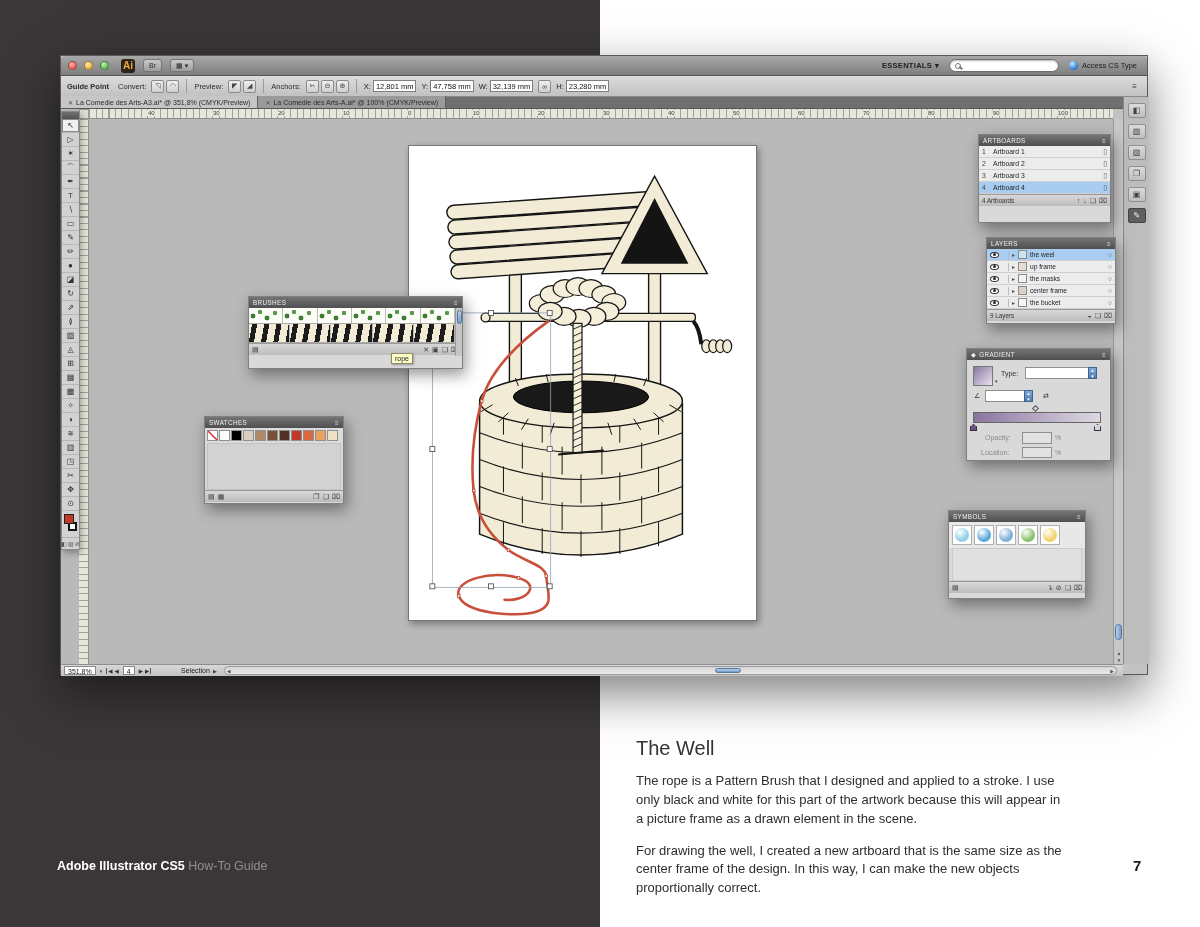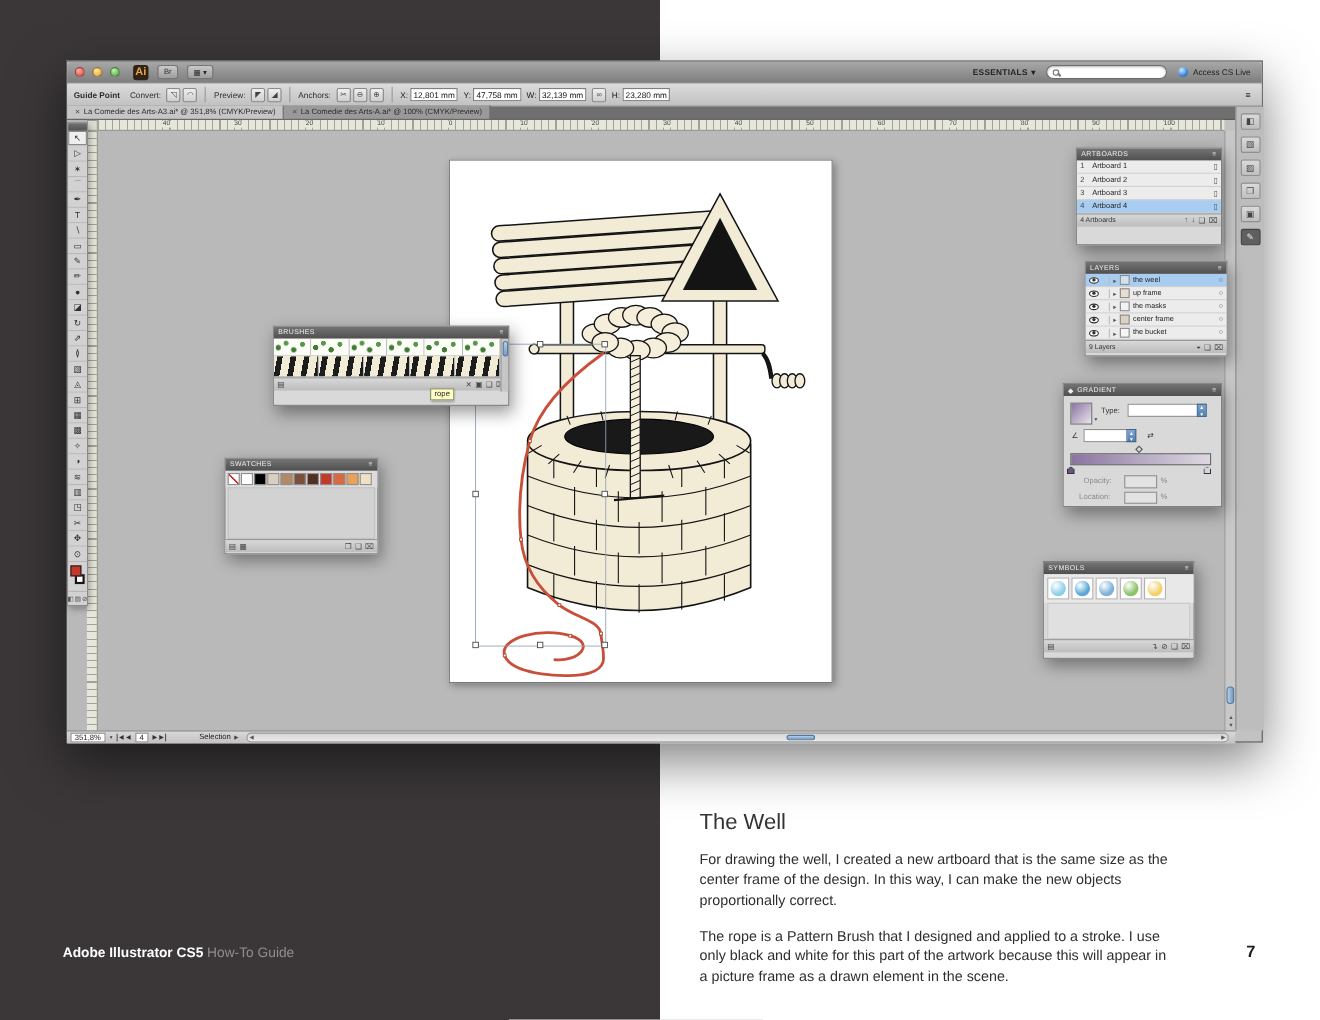--- a/index.html
+++ b/index.html
@@ -213,21 +213,21 @@
       <div class="tb-right">
         <span class="workspace">
           <span>ESSENTIALS</span>
           <span>▾</span>
         </span>
         <span class="searchbox">
           <span class="mag"></span>
         </span>
         <span class="cslive">
           <span class="globe"></span>
-          <span>Access CS Live</span>
+          <span>Access CS Type</span>
         </span>
       </div>
     </div>
 
     <div class="controlbar">
       <span class="cb-label cb-mode">Guide Point</span>
       <span class="cb-label">Convert:</span>
       <span style="display:flex;gap:2px;">
           <span class="cb-btn">◹</span>
           <span class="cb-btn">◠</span>
@@ -704,21 +704,21 @@
             <span class="ficon">❏</span>
             <span class="ficon">⌧</span>
           </span>
       </div>
     </div>
 
   </div>
 
   <div class="doc-text">
     <h2>The Well</h2>
+    <p>The rope is a Pattern Brush that I designed and applied to a stroke. I use only black and white for this part of the artwork because this will appear in a picture frame as a drawn element in the scene.</p>
     <p>For drawing the well, I created a new artboard that is the same size as the center frame of the design. In this way, I can make the new objects proportionally correct.</p>
-    <p>The rope is a Pattern Brush that I designed and applied to a stroke. I use only black and white for this part of the artwork because this will appear in a picture frame as a drawn element in the scene.</p>
   </div>
   <div class="footer-left">
     <span class="b">Adobe Illustrator CS5</span>
     <span class="g">How-To Guide</span>
   </div>
   <div class="page-num">7</div>
 </div>
 
 </body></html>

